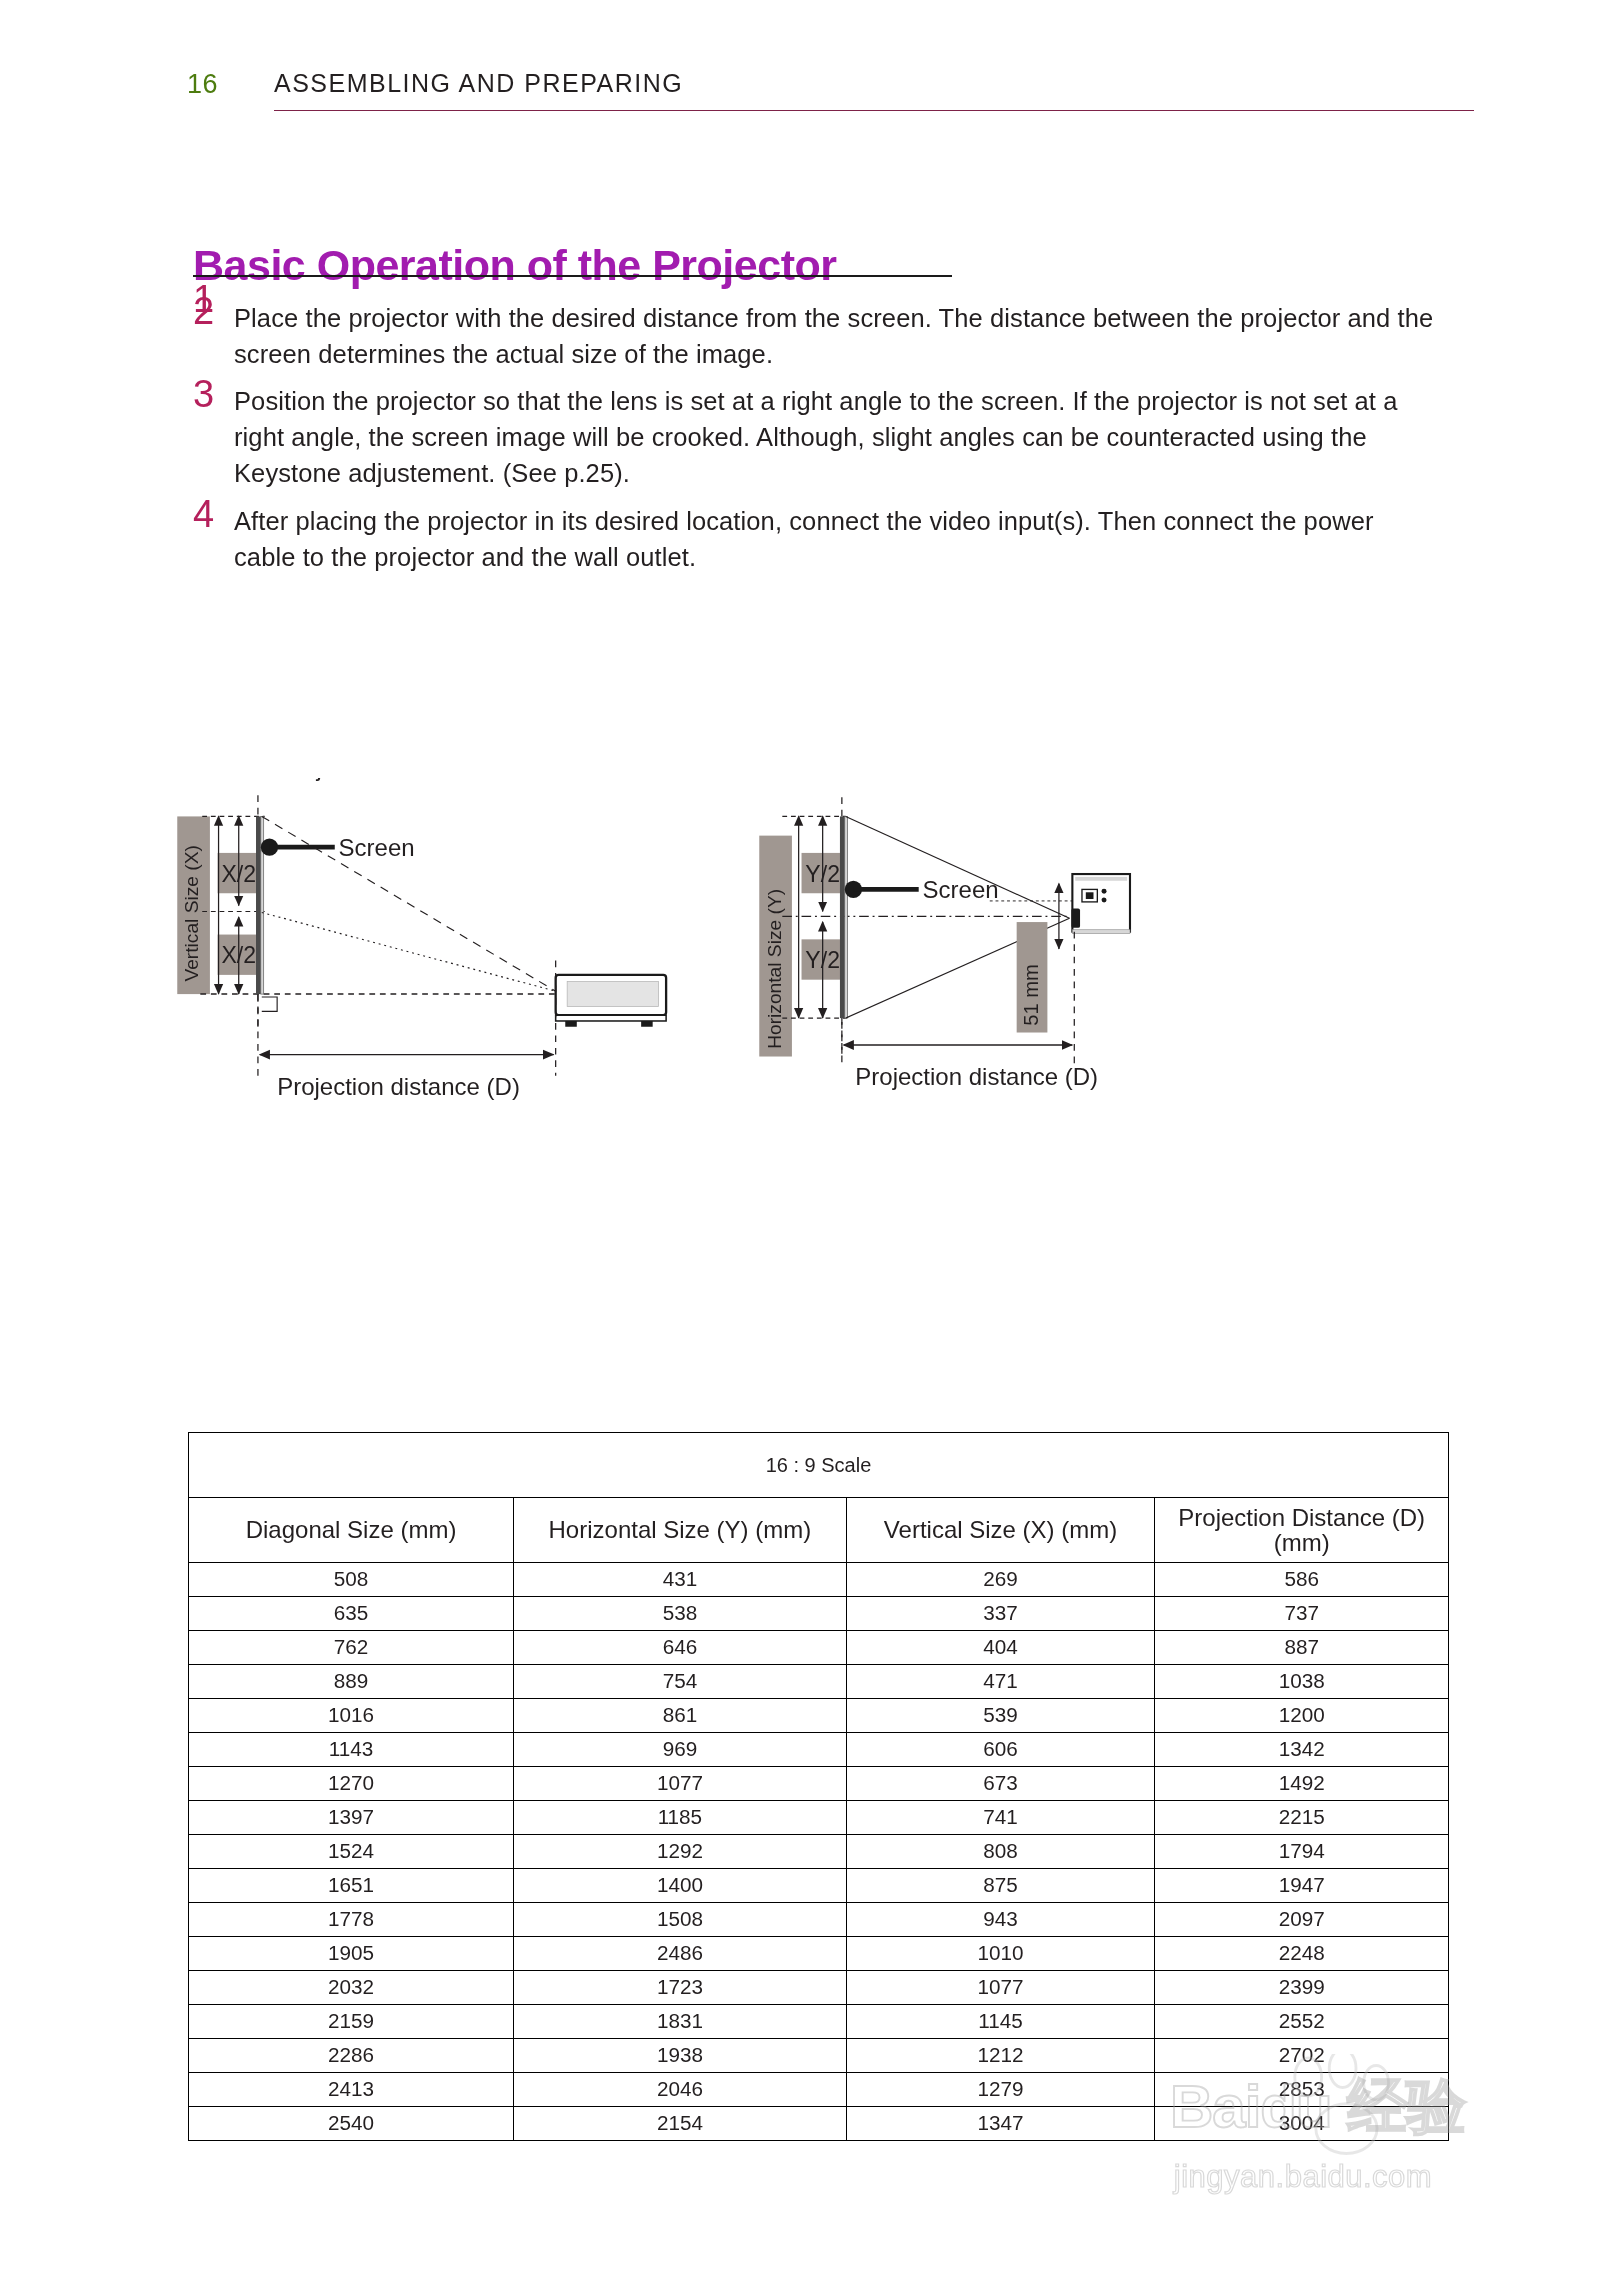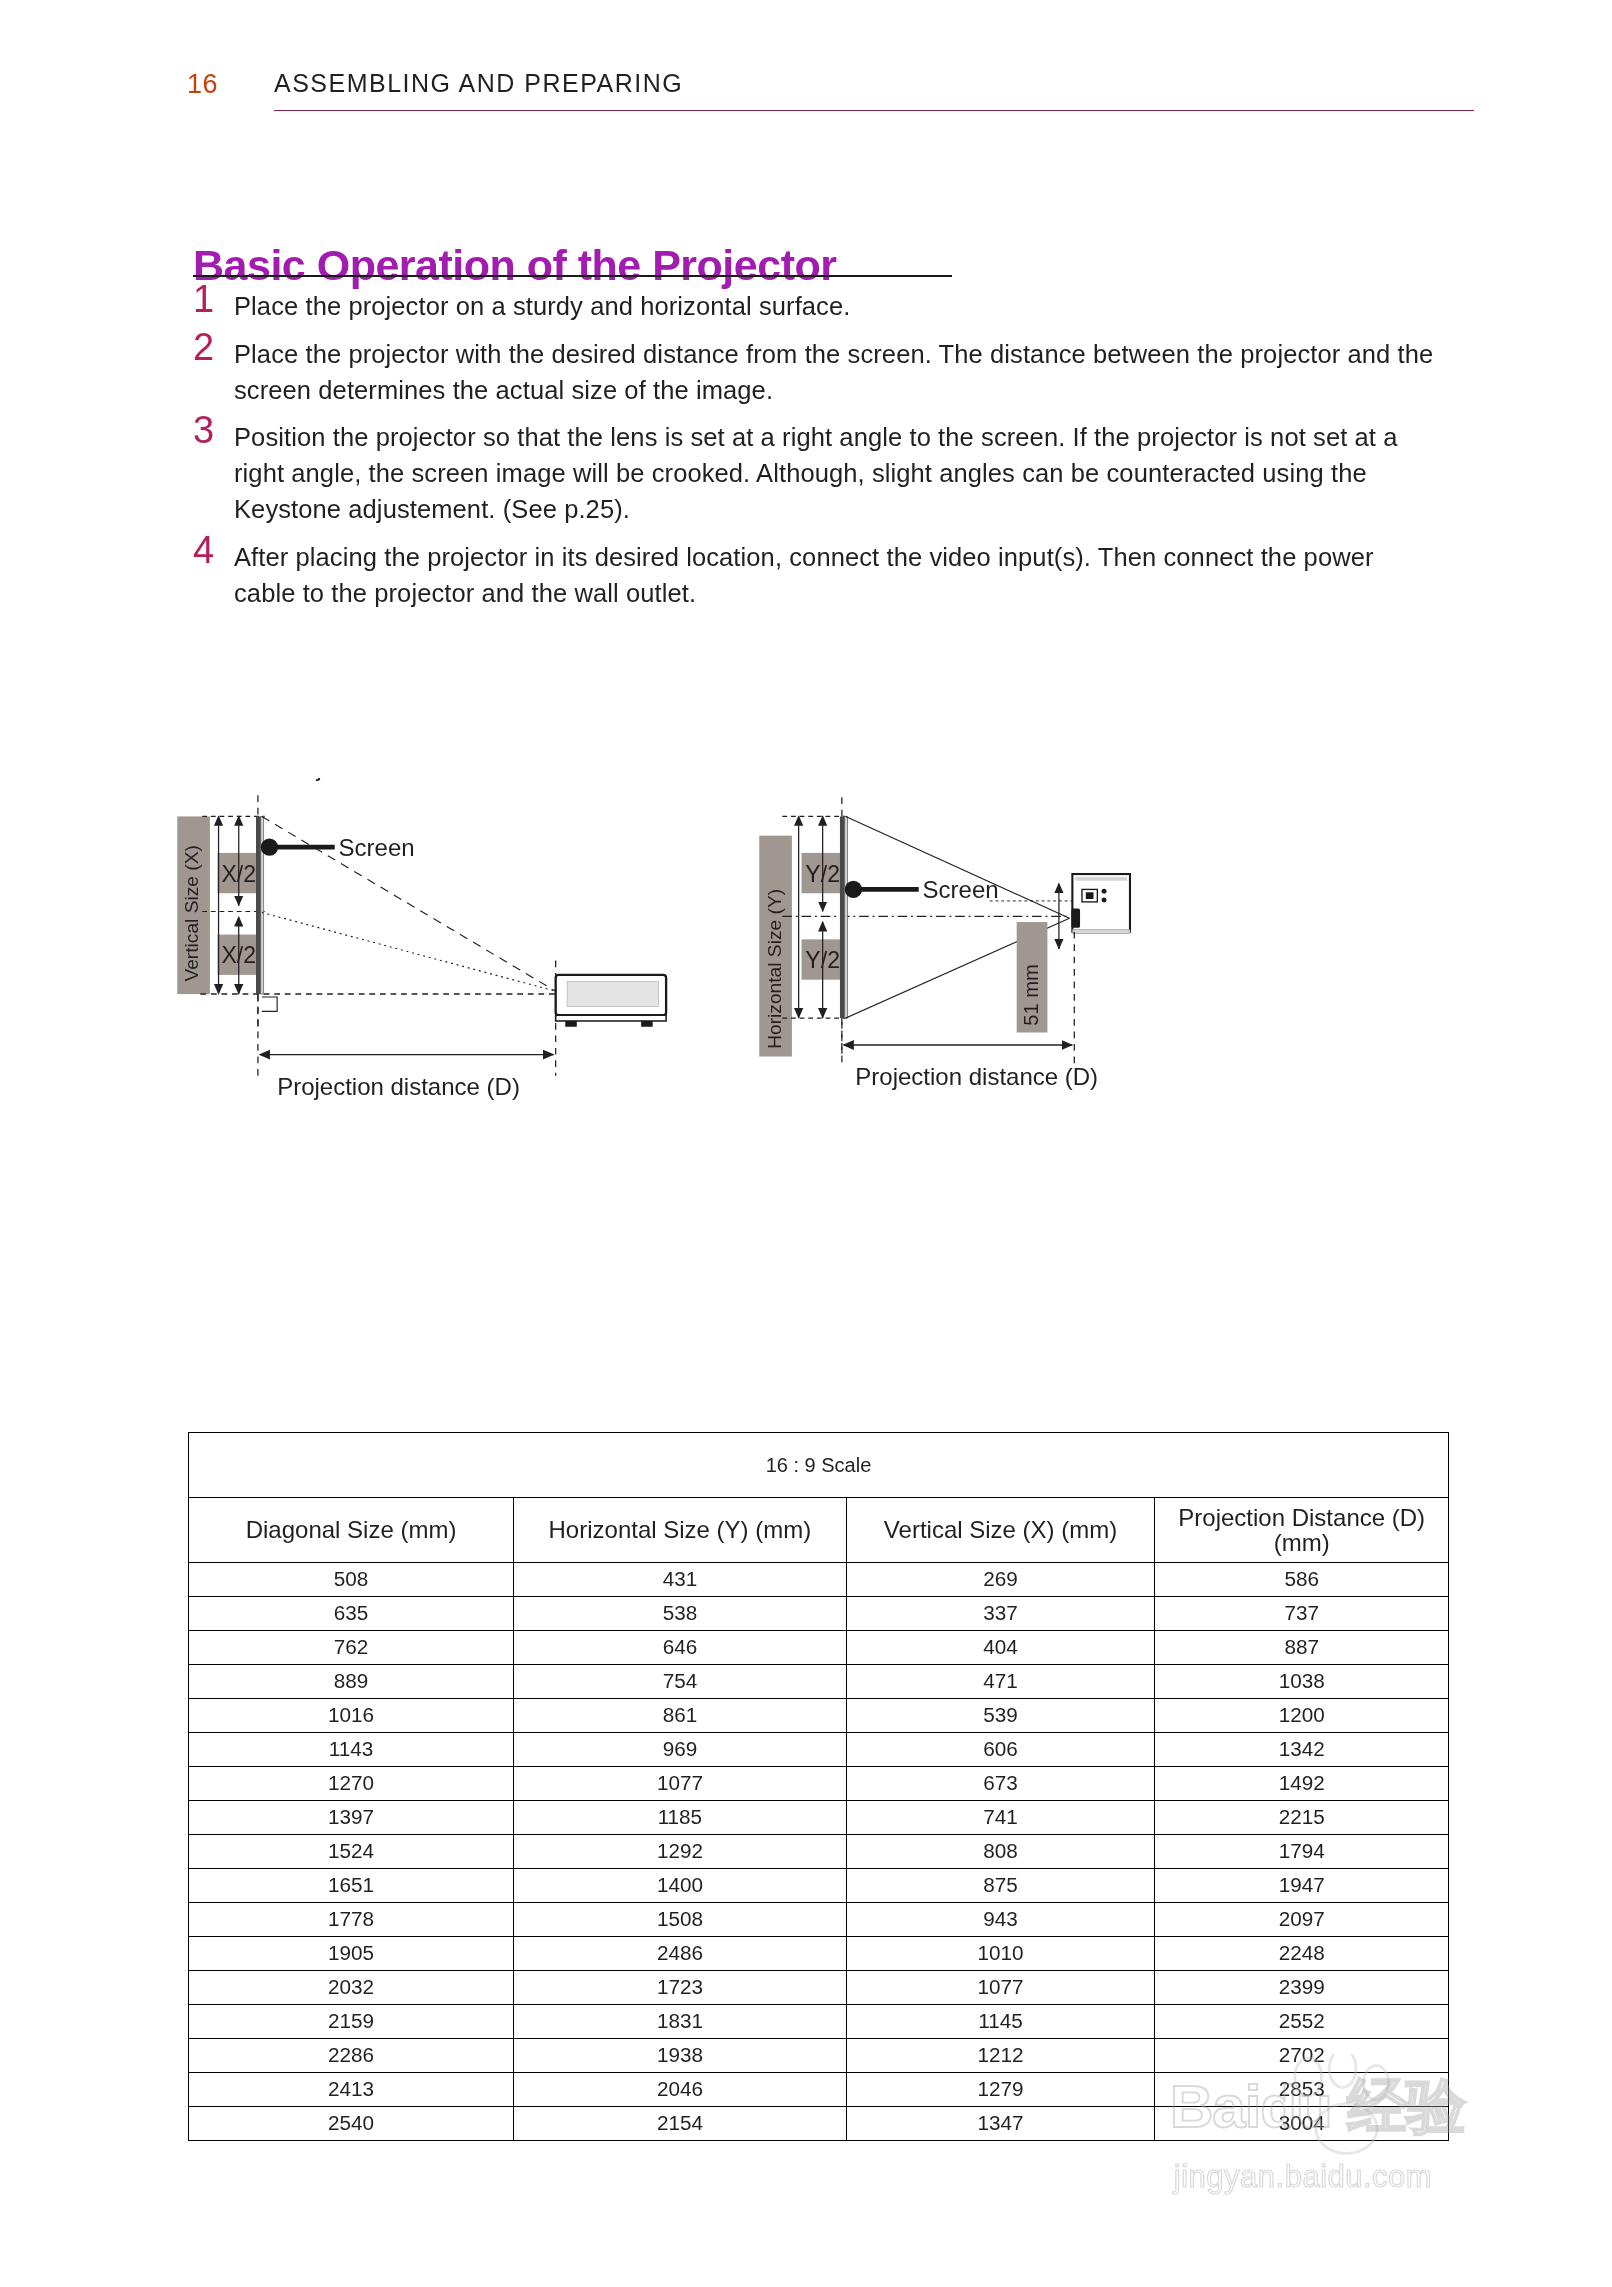--- a/index.html
+++ b/index.html
@@ -23,21 +23,21 @@
     top: 69px;
     width: 1287px;
     height: 42px;
   }
   .page-number {
     position: absolute;
     left: 0;
     top: 0;
     font-size: 27px;
     letter-spacing: 0.5px;
-    color: #c2410c;
+    color: #4d7c0f;
   }
   .header-title {
     position: absolute;
     left: 87px;
     top: 0;
     font-size: 25px;
     letter-spacing: 1.5px;
     color: #231f20;
   }
   .header-rule {
@@ -197,21 +197,20 @@
   <div class="header-title">ASSEMBLING AND PREPARING</div>
   <div class="header-rule"></div>
 </div>
 
 <h1 class="section-title">Basic Operation of the Projector</h1>
 <div class="title-rule"></div>
 
 <div class="steps">
   <div class="step">
     <span class="step-num">1</span>
-    <span class="step-text">Place the projector on a sturdy and horizontal surface.</span>
   </div>
   <div class="step">
     <span class="step-num">2</span>
     <span class="step-text">Place the projector with the desired distance from the screen. The distance between the projector and the screen determines the actual size of the image.</span>
   </div>
   <div class="step">
     <span class="step-num">3</span>
     <span class="step-text">Position the projector so that the lens is set at a right angle to the screen. If the projector is not set at a right angle, the screen image will be crooked. Although, slight angles can be counteracted using the Keystone adjustement. (See p.25).</span>
   </div>
   <div class="step">

